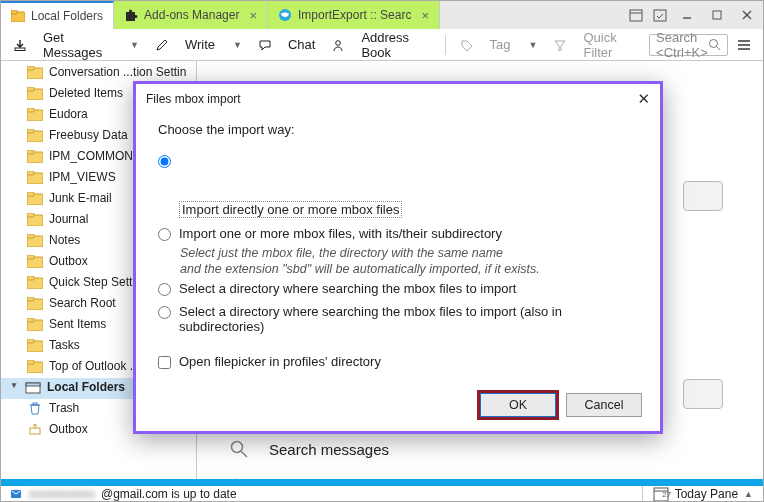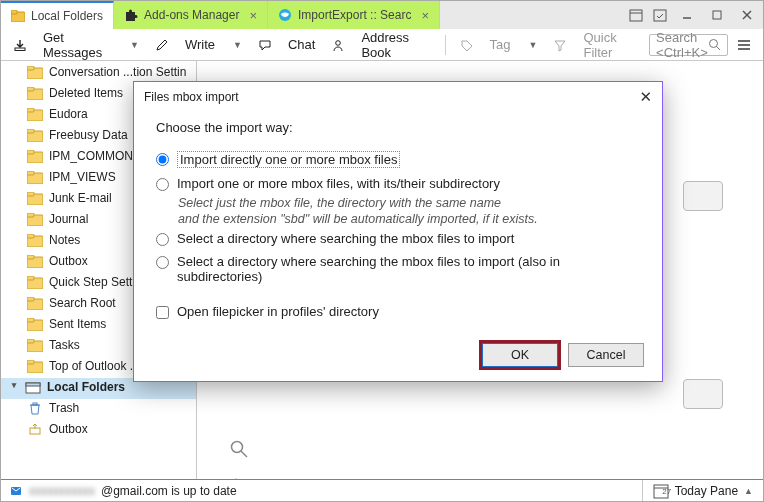--- a/index.html
+++ b/index.html
@@ -182,21 +182,21 @@
     background: #f2f2f2;
   }
 
   
   .dialog {
     position: absolute;
     left: 132px;
     top: 80px;
     width: 530px;
     background: #fff;
-    border: 1px solid #8b5cf6;
+    border: 3px solid #8b5cf6;
     box-shadow: 0 6px 24px rgba(0,0,0,0.35);
   }
   .dlg-title {
     display: flex;
     align-items: center;
     justify-content: space-between;
     height: 30px;
     padding: 0 10px;
     font-size: 12px;
     color: #222;
@@ -213,20 +213,21 @@
     gap: 8px;
     padding: 4px 0;
   }
   .opt-row input[type=radio],
   .opt-row input[type=checkbox] {
     margin: 2px 0 0 0;
   }
   .opt-row.first label {
     border: 1px dotted #888;
     padding: 0 2px;
+    margin-top: 48px;
   }
   .hint {
     font-style: italic;
     color: #555;
     padding: 1px 0 1px 22px;
     font-size: 12.5px;
   }
   .dlg-btns {
     display: flex;
     justify-content: flex-end;
@@ -248,21 +249,21 @@
     outline: 3px solid #8e1c2b;
     border-color: #1e6fc1;
     margin-left: 40px;
   }
 
   
   .statusbar {
     position: absolute;
     left: 0; right: 0; bottom: 0;
     height: 22px;
-    border-top: 1px solid #0ea5e9;
+    border-top: 7px solid #0ea5e9;
     display: flex;
     align-items: center;
     font-size: 12px;
     background: #fff;
   }
   .status-left {
     display: flex;
     align-items: center;
     gap: 6px;
     padding: 0 8px;
@@ -589,20 +590,21 @@
     <div class="bg-btn" style="top:120px"></div>
     <div class="bg-btn" style="top:318px"></div>
     <div class="action-list">
       <div class="action-row">
         <span class="action-icon">
           <svg width="20" height="20">
               <circle cx="8" cy="8" r="5.5" fill="none" stroke="#888" stroke-width="1.5"></circle>
               <line x1="12" y1="12" x2="18" y2="18" stroke="#888" stroke-width="1.5"></line>
             </svg>
         </span>
+        <span>Search messages</span>
       </div>
       <div class="action-row">
         <span class="action-icon">
           <svg width="20" height="20">
               <line x1="3" y1="6" x2="17" y2="6" stroke="#888" stroke-width="1.5"></line>
               <line x1="3" y1="10" x2="17" y2="10" stroke="#888" stroke-width="1.5"></line>
               <line x1="3" y1="14" x2="17" y2="14" stroke="#888" stroke-width="1.5"></line>
               <circle cx="7" cy="6" r="2" fill="#fff" stroke="#888"></circle>
               <circle cx="13" cy="10" r="2" fill="#fff" stroke="#888"></circle>
               <circle cx="9" cy="14" r="2" fill="#fff" stroke="#888"></circle>

